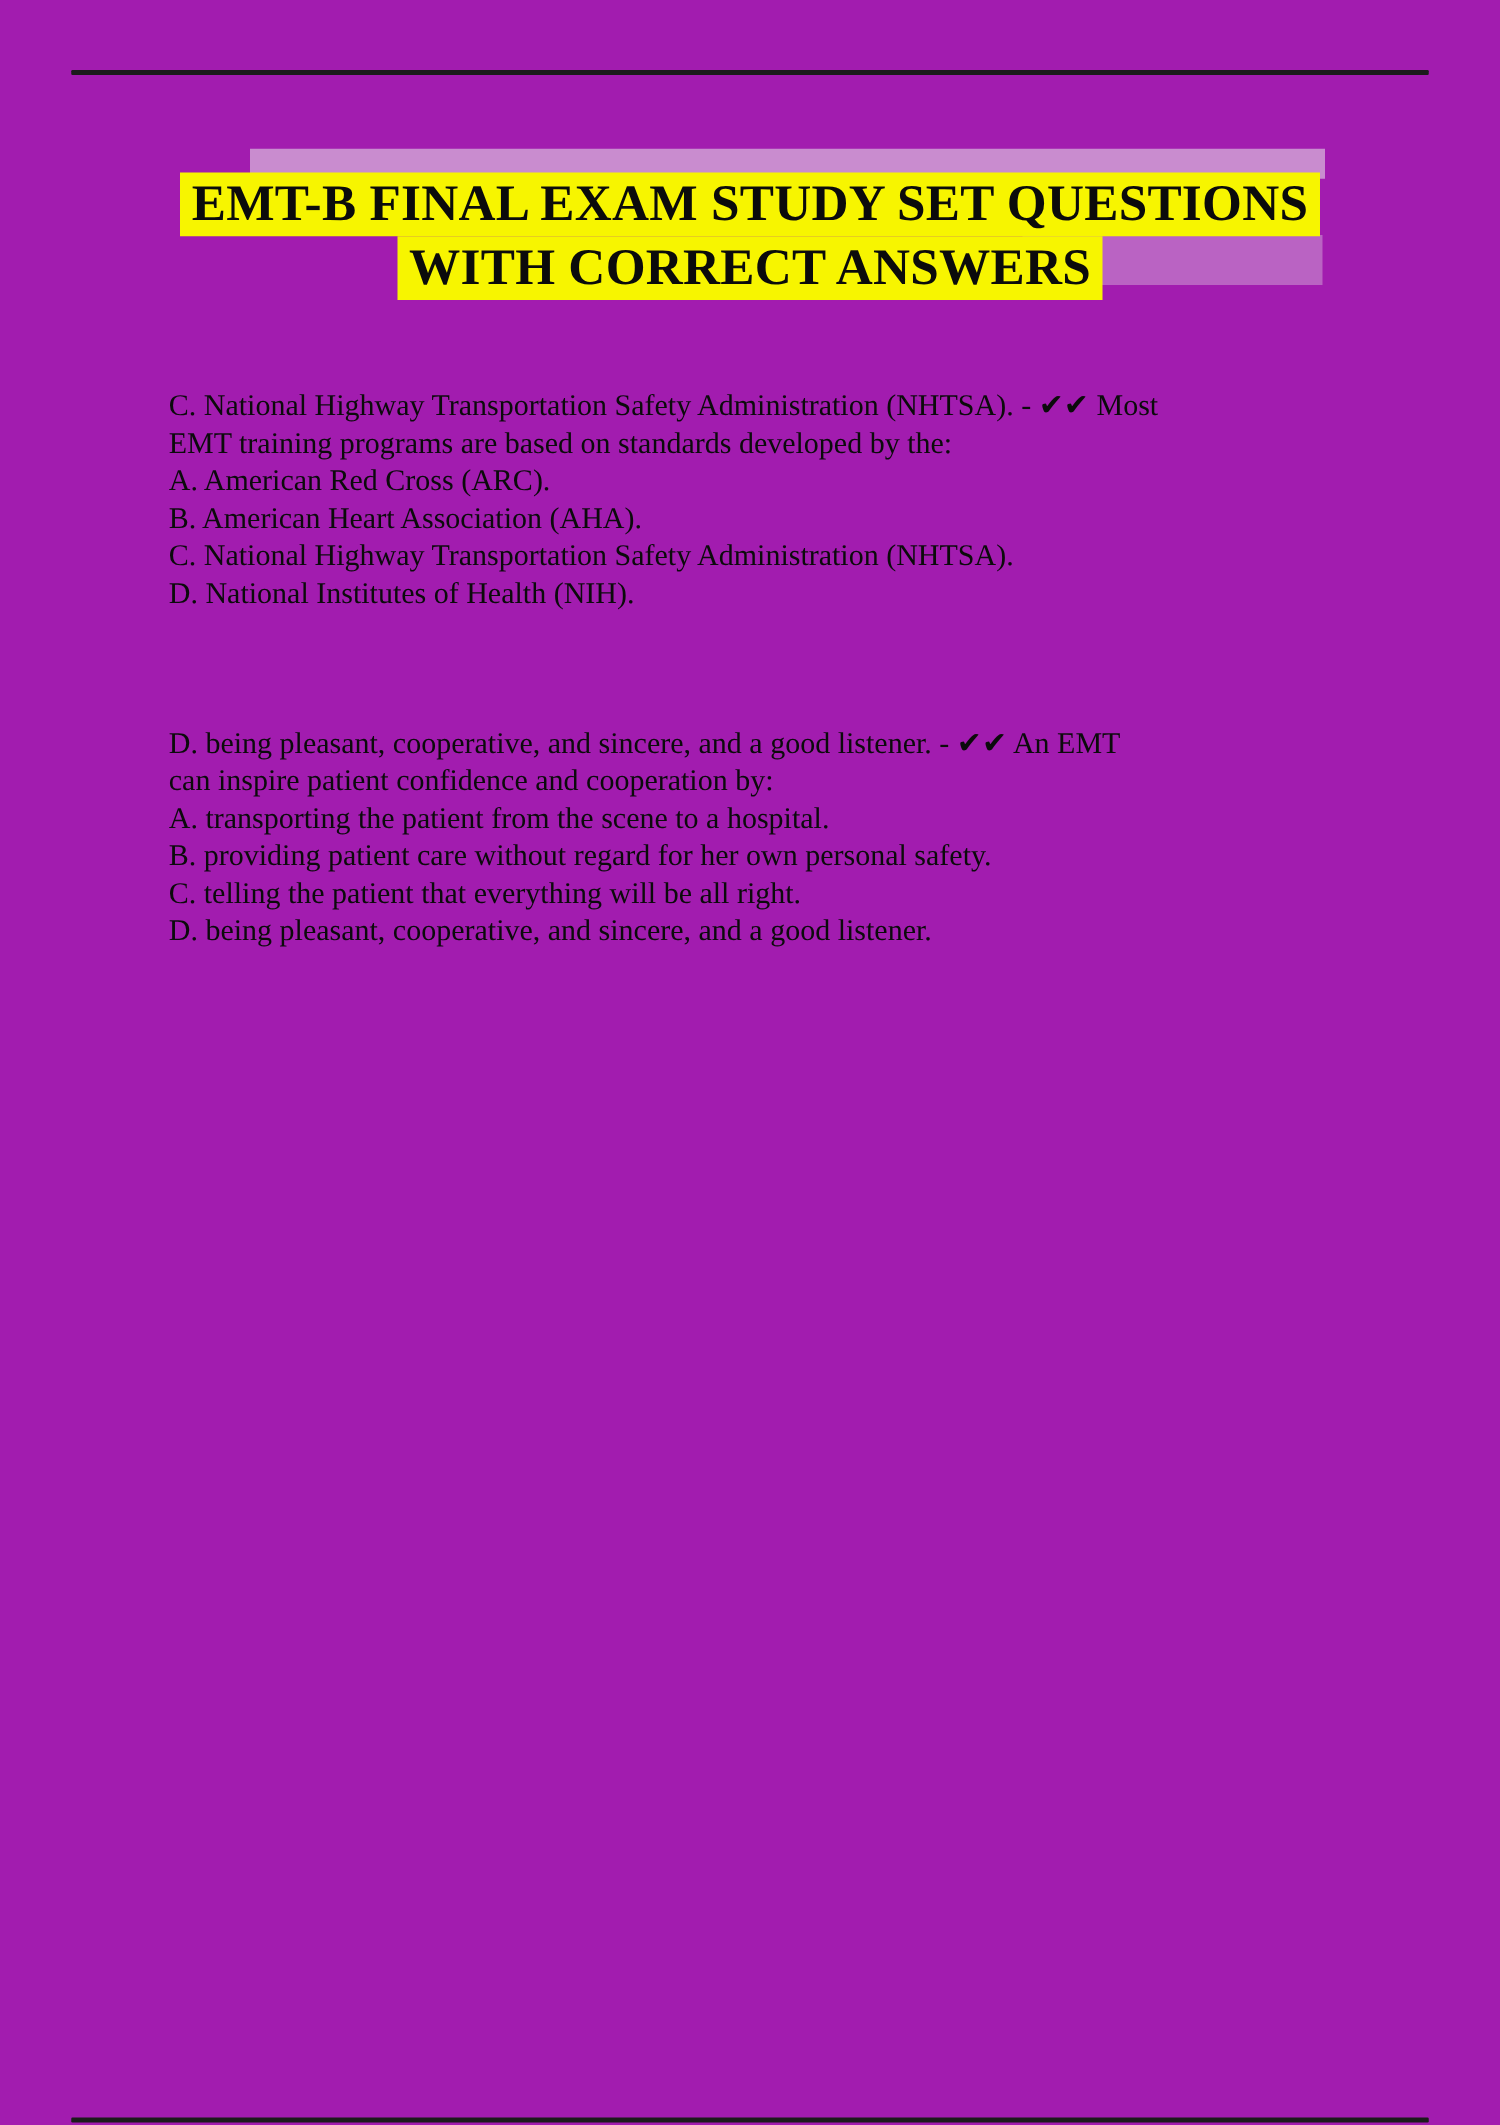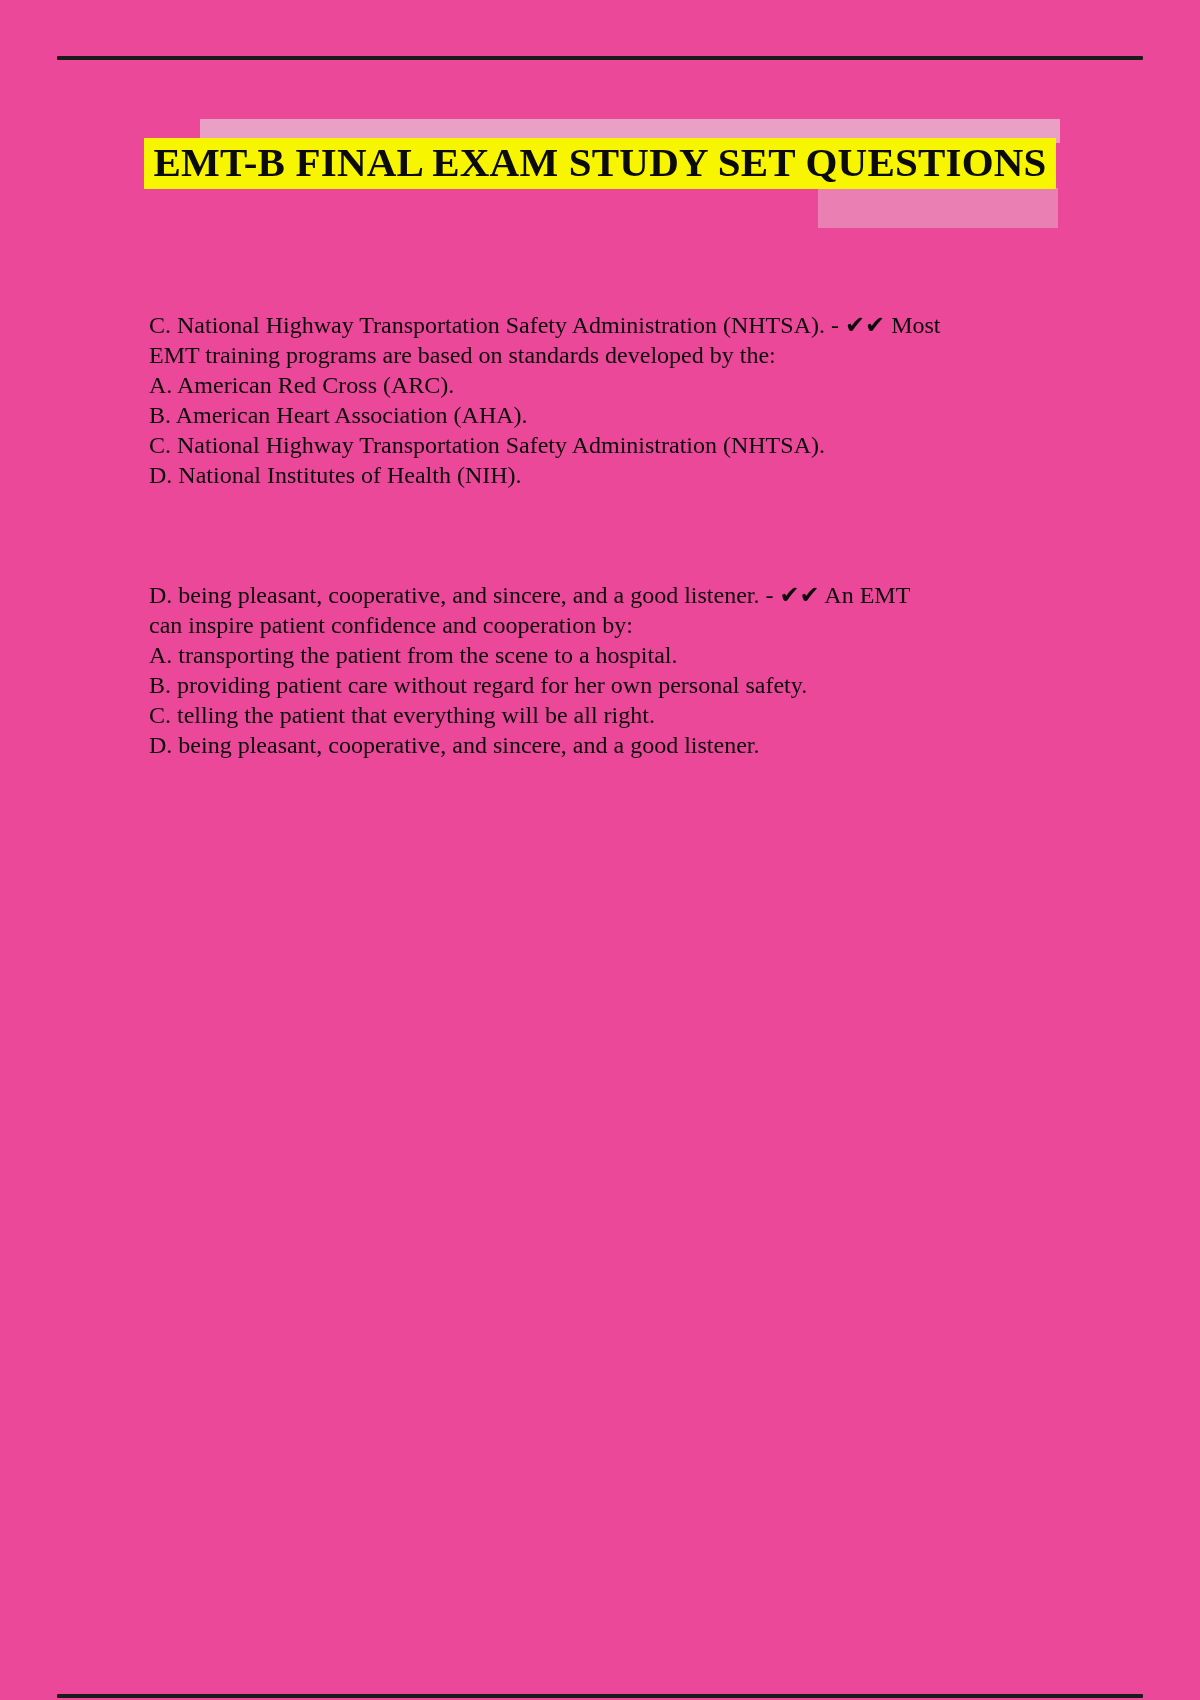--- a/index.html
+++ b/index.html
@@ -1,20 +1,20 @@
 <!DOCTYPE html>
 <html><head>
 <meta charset="utf-8">
 <style>
   html, body { margin: 0; padding: 0; background: #ffffff; }
   .page {
     position: relative;
     width: 1200px;
     height: 1700px;
-    background: #ec4899;
+    background: #a21caf;
     overflow: hidden;
     font-family: "Liberation Serif", "DejaVu Serif", "DejaVu Sans", serif;
     color: #0b0b0b;
   }
   .rule {
     position: absolute;
     left: 57px;
     width: 1086px;
     height: 4px;
     background: #1b1b1b;
@@ -48,39 +48,39 @@
   }
 
   .content {
     position: absolute;
     left: 135px;
     top: 250px;
     width: 1020px;
     font-size: 24px;
     line-height: 30px;
     white-space: pre;
-    margin-left: 14px;
   }
   .content p {
     margin: 0 0 30px 0;
     padding: 0;
   }
 </style>
 </head>
 <body>
 
 <div class="page">
 
   <div class="rule top"></div>
 
   <div class="artifact a1"></div>
   <div class="artifact a2"></div>
 
   <div class="title">
     <span class="hl" style="background: rgb(247, 245, 0);">EMT-B FINAL EXAM STUDY SET QUESTIONS</span><br>
+    <span class="hl" style="background: rgb(247, 245, 0);">WITH CORRECT ANSWERS</span>
   </div>
 
   <div class="content">
     <p>C. National Highway Transportation Safety Administration (NHTSA). - ✔✔ Most
 EMT training programs are based on standards developed by the:
 A. American Red Cross (ARC).
 B. American Heart Association (AHA).
 C. National Highway Transportation Safety Administration (NHTSA).
 D. National Institutes of Health (NIH).</p>
     <p>D. being pleasant, cooperative, and sincere, and a good listener. - ✔✔ An EMT

